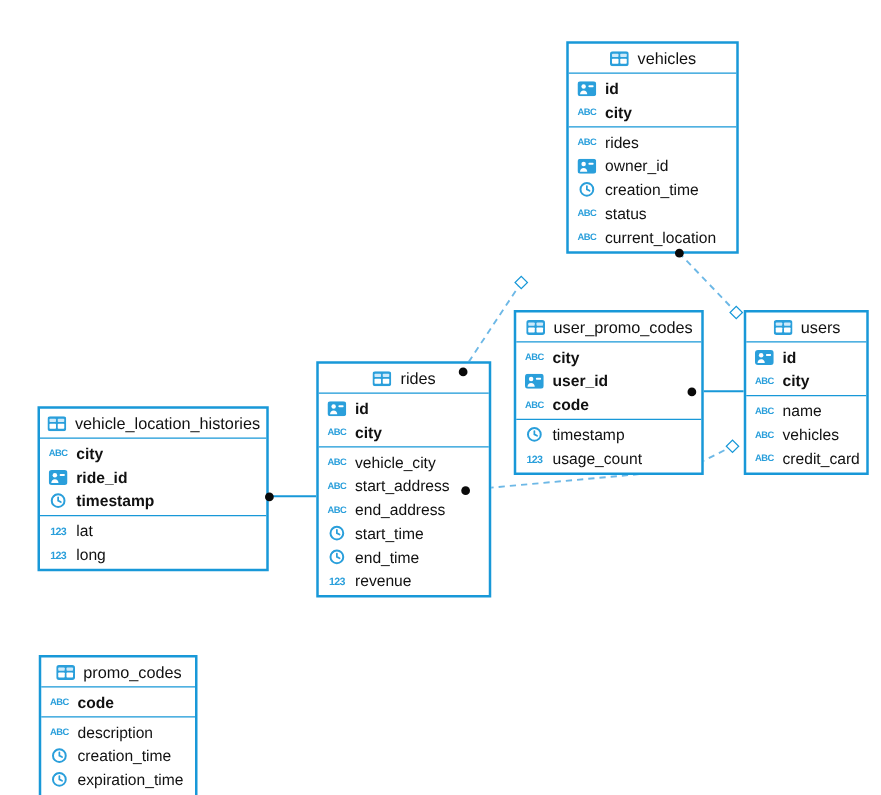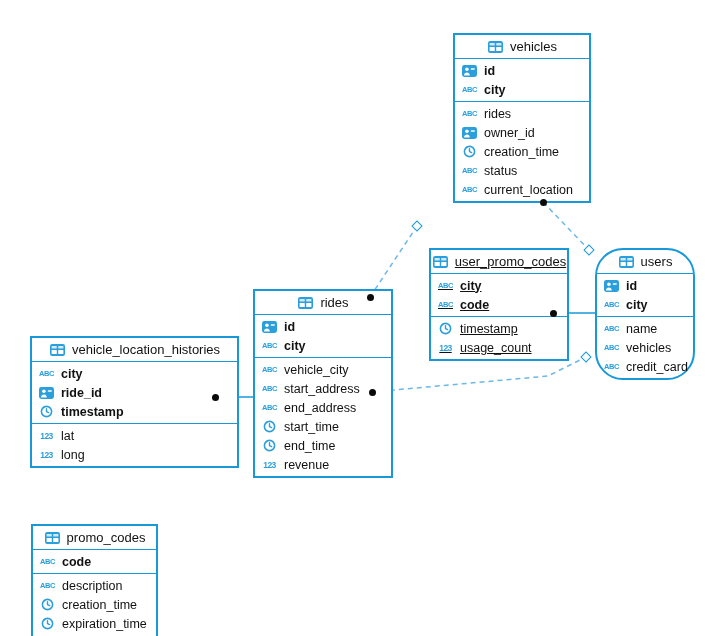--- a/index.html
+++ b/index.html
@@ -107,21 +107,21 @@
           <span>status</span>
         </div>
         <div class="er-row">
           <span class="type-ic">
             <span class="abc-ic">ABC</span>
           </span>
           <span>current_location</span>
         </div>
       </div>
     </div>
-    <div class="er-table" style="left: 429px; top: 248px; width: 140px; text-decoration: underline;">
+    <div class="er-table" style="left: 411px; top: 248px; width: 152px;">
       <div class="er-header">
         <span class="type-ic">
           <svg width="15" height="12" viewBox="0 0 15 12">
             <rect width="15" height="12" rx="2.2" fill="#2a9fdb"></rect>
             <rect x="1.6" y="2" width="5.2" height="2.6" rx="0.6" fill="#cfeafa"></rect>
             <rect x="8.2" y="2" width="5.2" height="2.6" rx="0.6" fill="#cfeafa"></rect>
             <rect x="1.6" y="6" width="5.2" height="4" rx="0.6" fill="#fff"></rect>
             <rect x="8.2" y="6" width="5.2" height="4" rx="0.6" fill="#fff"></rect>
           </svg>
         </span>
@@ -129,20 +129,31 @@
       </div>
       <div class="er-section keys">
         <div class="er-row key">
           <span class="type-ic">
             <span class="abc-ic">ABC</span>
           </span>
           <span>city</span>
         </div>
         <div class="er-row key">
           <span class="type-ic">
+            <svg width="15" height="12" viewBox="0 0 15 12">
+              <rect width="15" height="12" rx="2.4" fill="#2a9fdb"></rect>
+              <circle cx="4.9" cy="4.2" r="1.8" fill="#fff"></circle>
+              <path d="M2 10.4c0-1.9 1.3-3 2.9-3s2.9 1.1 2.9 3z" fill="#fff"></path>
+              <rect x="8.7" y="3.2" width="4.2" height="1.5" rx="0.7" fill="#fff"></rect>
+            </svg>
+          </span>
+          <span>user_id</span>
+        </div>
+        <div class="er-row key">
+          <span class="type-ic">
             <span class="abc-ic">ABC</span>
           </span>
           <span>code</span>
         </div>
       </div>
       <div class="er-section">
         <div class="er-row">
           <span class="type-ic">
             <svg width="13" height="13" viewBox="0 0 14 14">
               <circle cx="7" cy="7" r="5.5" fill="none" stroke="#2a9fdb" stroke-width="1.7"></circle>
@@ -153,21 +164,21 @@
           <span>timestamp</span>
         </div>
         <div class="er-row">
           <span class="type-ic">
             <span class="num-ic">123</span>
           </span>
           <span>usage_count</span>
         </div>
       </div>
     </div>
-    <div class="er-table" style="left: 595px; top: 248px; width: 100px; border-radius: 28px;">
+    <div class="er-table" style="left: 595px; top: 248px; width: 100px;">
       <div class="er-header">
         <span class="type-ic">
           <svg width="15" height="12" viewBox="0 0 15 12">
             <rect width="15" height="12" rx="2.2" fill="#2a9fdb"></rect>
             <rect x="1.6" y="2" width="5.2" height="2.6" rx="0.6" fill="#cfeafa"></rect>
             <rect x="8.2" y="2" width="5.2" height="2.6" rx="0.6" fill="#cfeafa"></rect>
             <rect x="1.6" y="6" width="5.2" height="4" rx="0.6" fill="#fff"></rect>
             <rect x="8.2" y="6" width="5.2" height="4" rx="0.6" fill="#fff"></rect>
           </svg>
         </span>
@@ -285,21 +296,21 @@
           <span>end_time</span>
         </div>
         <div class="er-row">
           <span class="type-ic">
             <span class="num-ic">123</span>
           </span>
           <span>revenue</span>
         </div>
       </div>
     </div>
-    <div class="er-table" style="left: 30px; top: 336px; width: 209px;">
+    <div class="er-table" style="left: 30px; top: 325px; width: 185px;">
       <div class="er-header">
         <span class="type-ic">
           <svg width="15" height="12" viewBox="0 0 15 12">
             <rect width="15" height="12" rx="2.2" fill="#2a9fdb"></rect>
             <rect x="1.6" y="2" width="5.2" height="2.6" rx="0.6" fill="#cfeafa"></rect>
             <rect x="8.2" y="2" width="5.2" height="2.6" rx="0.6" fill="#cfeafa"></rect>
             <rect x="1.6" y="6" width="5.2" height="4" rx="0.6" fill="#fff"></rect>
             <rect x="8.2" y="6" width="5.2" height="4" rx="0.6" fill="#fff"></rect>
           </svg>
         </span>

